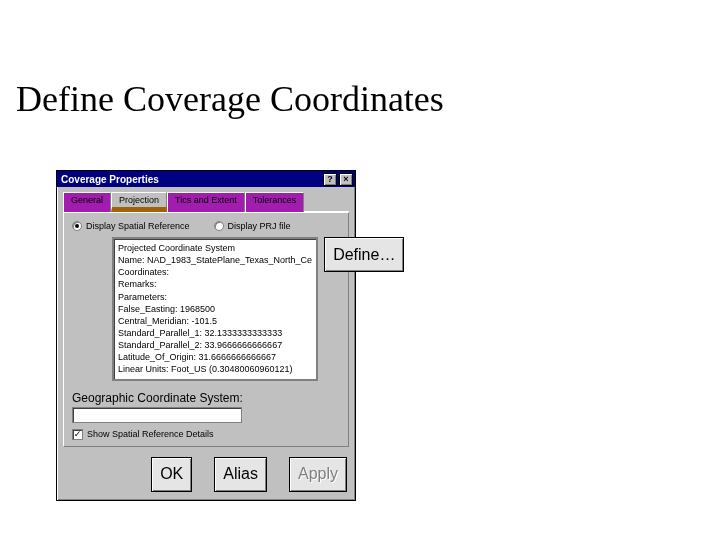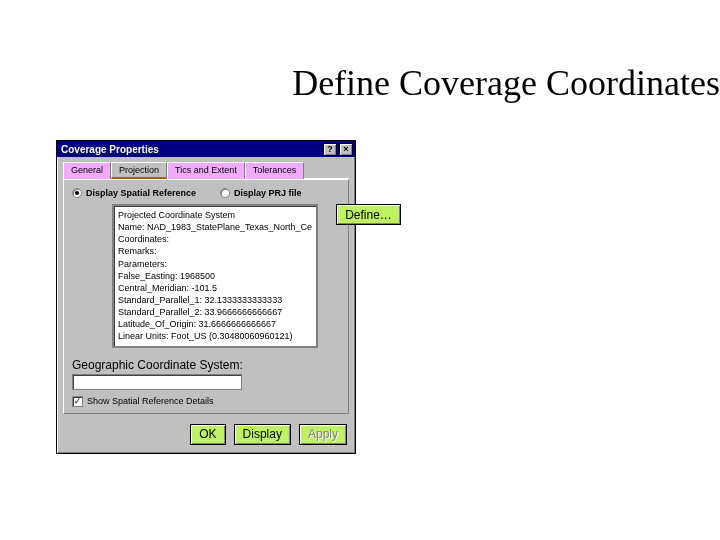--- a/index.html
+++ b/index.html
@@ -7,28 +7,28 @@
     margin: 0;
     width: 720px;
     height: 540px;
     background: #fff;
     font-family: "Times New Roman", Times, serif;
     color: #000;
     position: relative;
   }
   .slide-title {
     font-size: 36px;
-    text-align: right;
-    margin: 0;
+    text-align: left;
+    margin: 16px;
     padding-top: 62px;
     font-weight: 400;
   }
   .content-row {
     display: flex;
-    margin-top: 36px;
+    margin-top: 50px;
     padding: 0 48px 0 56px;
     gap: 28px;
   }
   .left-col { width: 308px; flex-shrink: 0; }
   .right-col { flex: 1; font-size: 22px; line-height: 1.18; }
   .right-col ul { margin: 0; padding-left: 8px; list-style: none; }
   .right-col li { margin-bottom: 6px; position: relative; padding-left: 18px; }
   .right-col li::before { content: "•"; position: absolute; left: 0; top: 0; }
 
   
@@ -64,47 +64,47 @@
     line-height: 1;
   }
   .tabs {
     margin: 4px 6px 0 6px;
     display: flex;
     position: relative;
     border-bottom: 1px solid #fff;
   }
   .tab {
     padding: 2px 7px;
-    background: #f0abfc;
+    background: #a21caf;
     border: 1px solid #808080;
     border-bottom: none;
     border-top-color: #fff;
     border-left-color: #fff;
     margin-right: 0;
     position: relative;
     top: 1px;
     font-size: 9px;
   }
   .tab.active {
     background: #c0c0c0;
-    border-bottom: 2px solid #a16207;
+    border-bottom: 5px solid #a16207;
     z-index: 2;
     top: 1px;
   }
   .tabpanel {
     margin: 0 6px 6px 6px;
     background: #c0c0c0;
     border: 1px solid #808080;
     border-top-color: #fff;
     border-left-color: #fff;
     padding: 8px 8px 6px 8px;
     min-height: 220px;
   }
   .radiorow { display: flex; gap: 24px; margin-bottom: 6px; font-size: 9px; }
-  .radiorow label { display: flex; align-items: center; gap: 4px; font-weight: bold; }
+  .radiorow label { display: flex; align-items: center; gap: 4px; }
   .radio {
     width: 10px; height: 10px; border-radius: 50%;
     border: 1px solid #808080;
     background: #fff;
     box-shadow: inset 1px 1px 0 #808080, inset -1px -1px 0 #fff;
     position: relative;
   }
   .radio.checked::after {
     content: ""; position: absolute; left: 2px; top: 2px;
     width: 4px; height: 4px; background: #000; border-radius: 50%;
@@ -118,50 +118,50 @@
   }
   .group .inner {
     background: #fff;
     border: 1px solid #808080;
     box-shadow: inset 1px 1px 0 #404040, inset -1px -1px 0 #fff;
     padding: 3px 4px;
     font-size: 9px;
     line-height: 1.35;
     min-height: 110px;
   }
-  .row { display: flex; align-items: flex-start; gap: 18px; padding-left: 40px; }
+  .row { display: flex; align-items: flex-start; gap: 6px; padding-left: 40px; }
   .row .inner-wrap { flex: 1; }
   .btn {
-    background: #bef264;
+    background: #e5e5e5;
     border: 1px solid #000;
     box-shadow: inset 1px 1px 0 #fff, inset -1px -1px 0 #808080;
     padding: 2px 8px;
-    font-size: 12px;
+    font-size: 16px;
     font-family: inherit;
-    height: 21px;
+    height: 35px;
     display: inline-flex; align-items: center; justify-content: center;
   }
   .geo-field {
     background: #fff;
     border: 1px solid #808080;
     box-shadow: inset 1px 1px 0 #404040, inset -1px -1px 0 #fff;
     height: 16px;
     width: 170px;
     margin-top: 2px;
   }
   .chkrow { display: flex; align-items: center; gap: 4px; margin-top: 6px; font-size: 9px; }
   .chk {
     width: 11px; height: 11px; background: #fff;
     border: 1px solid #808080;
     box-shadow: inset 1px 1px 0 #404040, inset -1px -1px 0 #fff;
     display: flex; align-items: center; justify-content: center;
     font-size: 9px; line-height: 1;
   }
   .dlg-buttons {
-    display: flex; justify-content: flex-end; gap: 8px;
+    display: flex; justify-content: flex-end; gap: 22px;
     padding: 4px 8px 8px 8px;
   }
   .btn.disabled { color: #808080; text-shadow: 1px 1px 0 #fff; }
   .info-line { white-space: nowrap; overflow: hidden; }
   .geo-label { font-size: 12px; margin-top: 4px; display: block; }
 </style>
 </head>
 <body>
 
 <h1 class="slide-title">Define Coverage Coordinates</h1>
@@ -220,20 +220,20 @@
         <div class="geo-field"></div>
 
         <div class="chkrow">
           <span class="chk">✓</span>
           <span>Show Spatial Reference Details</span>
         </div>
       </div>
 
       <div class="dlg-buttons">
         <button class="btn">OK</button>
-        <button class="btn">Display</button>
+        <button class="btn">Alias</button>
         <button class="btn disabled">Apply</button>
       </div>
     </div>
 
   </div>
 
 </div>
 
 </body></html>

